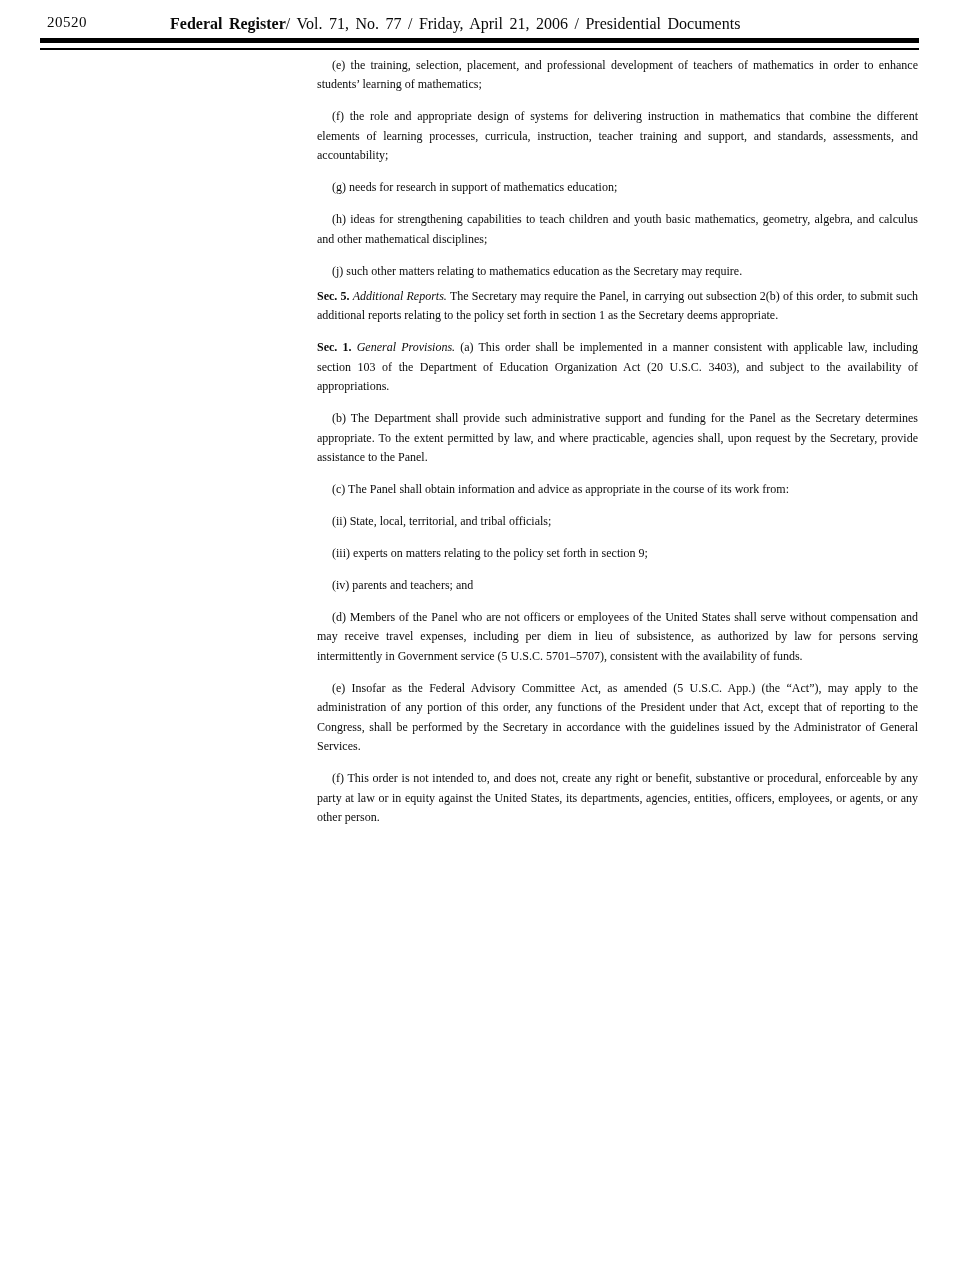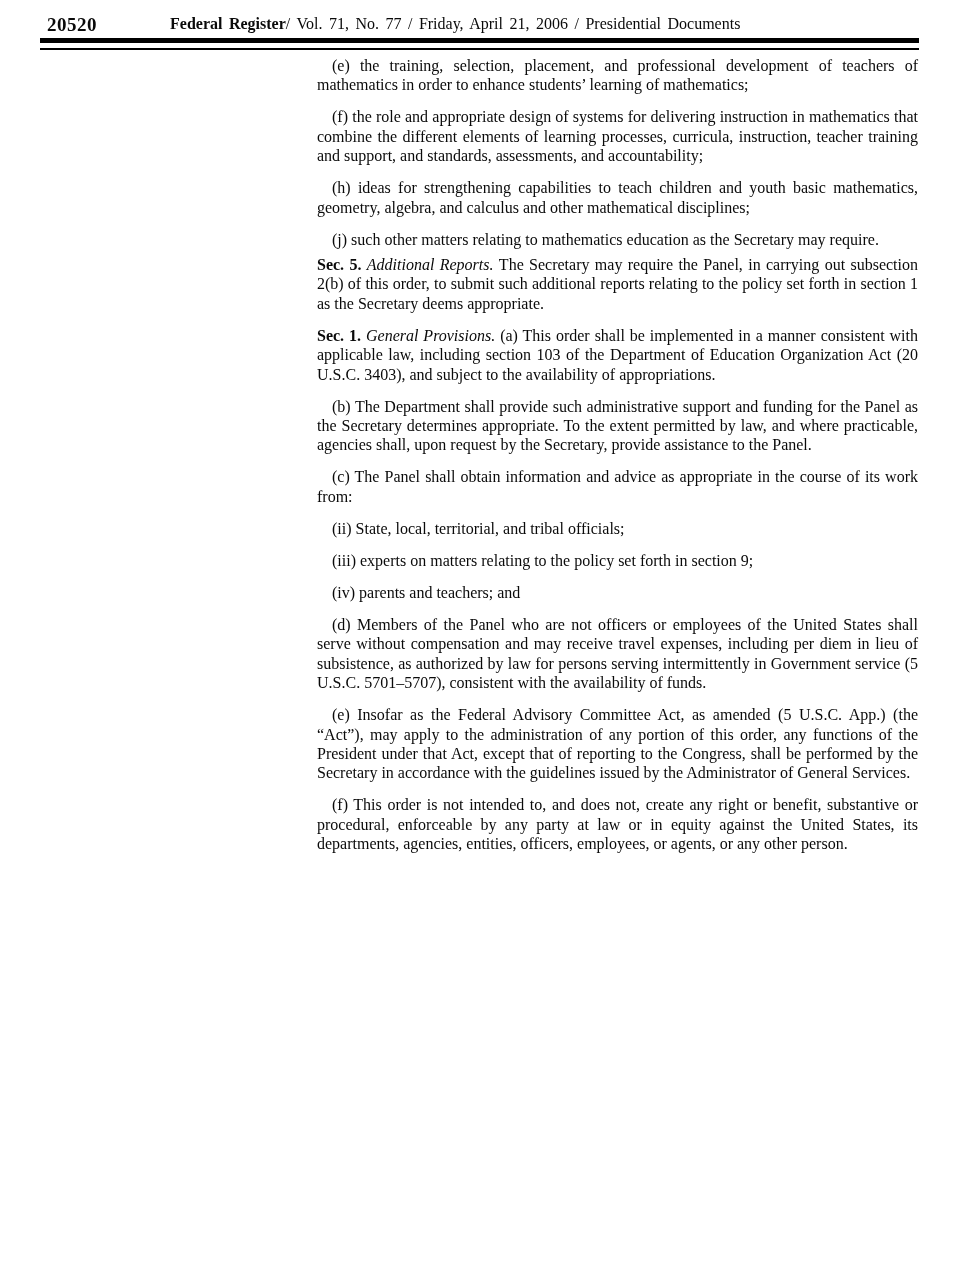--- a/index.html
+++ b/index.html
@@ -20,22 +20,22 @@
   
   .header {
     position: absolute;
     left: 0; top: 12px;
     width: 971px;
     height: 24px;
   }
   .pagenum {
     position: absolute;
     left: 47px; top: 2px;
-    font-weight: bold;
-    font-size: 19px;
+    font-weight: normal;
+    font-size: 15px;
     letter-spacing: 0.5px;
   }
   .runhead {
     position: absolute;
     left: 170px; top: 3px;
     font-size: 16px;
     word-spacing: 2.5px;
     white-space: nowrap;
   }
   .runhead .jrnl { font-weight: bold; }
@@ -49,21 +49,21 @@
     position: absolute;
     left: 40px; top: 48px;
     width: 879px; height: 1.5px;
     background: #000;
   }
   
   .body-column {
     position: absolute;
     left: 317px; top: 56px;
     width: 601px;
-    font-size: 16px;
+    font-size: 12px;
     line-height: 19.4px;
     text-align: justify;
   }
   .para { margin-top: 12.6px; }
   .para:first-child { margin-top: 0; }
   .para.indent { text-indent: 15px; }
   .para.tight { margin-top: 6px; }
   .para .bold { font-weight: bold; }
   .para .italic { font-style: italic; }
 </style>
@@ -76,20 +76,21 @@
     <span class="pagenum">20520</span>
     <span class="runhead"><span class="jrnl">Federal Register</span><span>/ Vol. 71, No. 77 / Friday, April 21, 2006 / Presidential Documents</span></span>
   </header>
 
   <div class="rule-thick"></div>
   <div class="rule-thin"></div>
 
   <main class="body-column">
       <p class="para indent"><span>(e) the training, selection, placement, and professional development of teachers of mathematics in order to enhance students’ learning of mathematics;</span></p>
       <p class="para indent"><span>(f) the role and appropriate design of systems for delivering instruction in mathematics that combine the different elements of learning processes, curricula, instruction, teacher training and support, and standards, assessments, and accountability;</span></p>
+      <p class="para indent"><span>(g) needs for research in support of mathematics education;</span></p>
       <p class="para indent"><span>(h) ideas for strengthening capabilities to teach children and youth basic mathematics, geometry, algebra, and calculus and other mathematical disciplines;</span></p>
       <p class="para indent"><span>(j) such other matters relating to mathematics education as the Secretary may require.</span></p>
       <p class="para section tight"><span class="bold">Sec. 5. </span><span class="italic">Additional Reports. </span><span>The Secretary may require the Panel, in carrying out subsection 2(b) of this order, to submit such additional reports relating to the policy set forth in section 1 as the Secretary deems appropriate.</span></p>
       <p class="para section"><span class="bold">Sec. 1. </span><span class="italic">General Provisions. </span><span>(a) This order shall be implemented in a manner consistent with applicable law, including section 103 of the Department of Education Organization Act (20 U.S.C. 3403), and subject to the availability of appropriations.</span></p>
       <p class="para indent"><span>(b) The Department shall provide such administrative support and funding for the Panel as the Secretary determines appropriate. To the extent permitted by law, and where practicable, agencies shall, upon request by the Secretary, provide assistance to the Panel.</span></p>
       <p class="para indent"><span>(c) The Panel shall obtain information and advice as appropriate in the course of its work from:</span></p>
       <p class="para indent"><span>(ii) State, local, territorial, and tribal officials;</span></p>
       <p class="para indent"><span>(iii) experts on matters relating to the policy set forth in section 9;</span></p>
       <p class="para indent"><span>(iv) parents and teachers; and</span></p>
       <p class="para indent"><span>(d) Members of the Panel who are not officers or employees of the United States shall serve without compensation and may receive travel expenses, including per diem in lieu of subsistence, as authorized by law for persons serving intermittently in Government service (5 U.S.C. 5701–5707), consistent with the availability of funds.</span></p>

